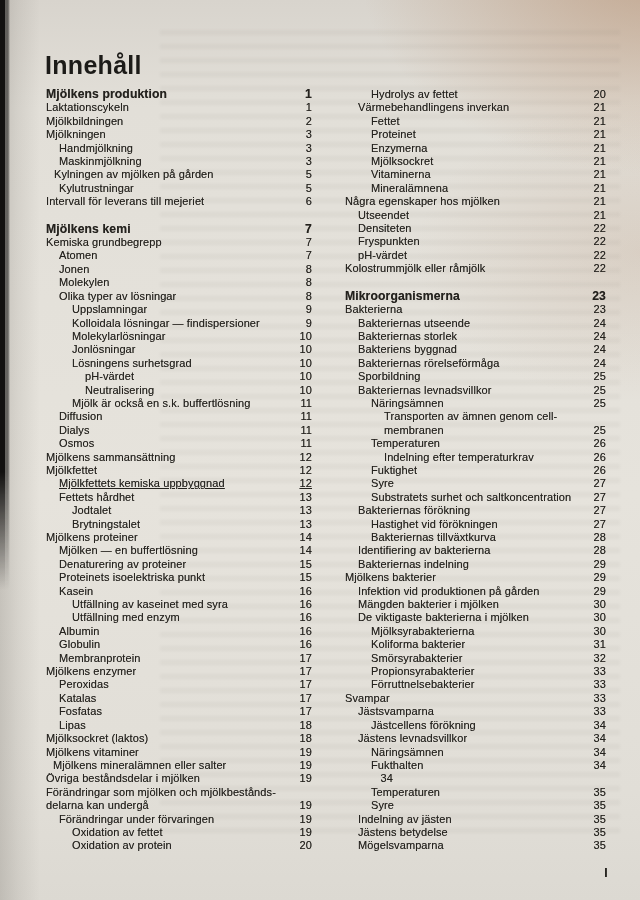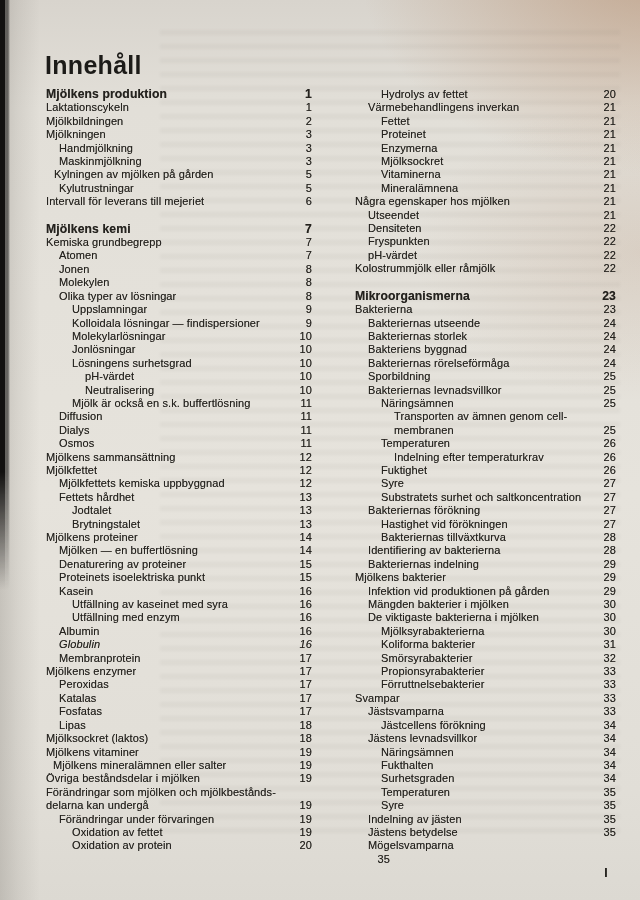--- a/index.html
+++ b/index.html
@@ -23,21 +23,21 @@
     position:absolute;inset:30px 20px 60px 160px;opacity:0.055;filter:blur(1.5px);
     background:repeating-linear-gradient(180deg, #6b655b 0 5px, transparent 5px 14px);
     pointer-events:none;
   }
   .title{
     position:absolute;left:45px;top:34px;
     font-size:25px;font-weight:700;letter-spacing:0.3px;color:#1c1b18;
   }
   .col{position:absolute;top:88px;}
   .col-left{left:46px;width:266px;}
-  .col-right{left:355px;width:261px;}
+  .col-right{left:345px;width:261px;}
   .row{
     display:flex;align-items:baseline;line-height:13.4px;font-size:11px;
     text-shadow:0 0 0.5px rgba(36,34,30,0.55);letter-spacing:0.1px;white-space:nowrap;
   }
   .row .lbl{flex:1 1 auto;overflow:visible;}
   .row .pg{flex:0 0 auto;text-align:right;min-width:22px;}
   .row.bold{font-weight:700;font-size:12.2px;}
   .row.gap{margin-top:14px;}
   .folio{
     position:absolute;left:596px;top:866px;width:20px;text-align:center;
@@ -159,21 +159,21 @@
         <span class="pg">11</span>
       </div>
       <div class="row" style="padding-left: 0px;">
         <span class="lbl">Mjölkens sammansättning</span>
         <span class="pg">12</span>
       </div>
       <div class="row" style="padding-left: 0px;">
         <span class="lbl">Mjölkfettet</span>
         <span class="pg">12</span>
       </div>
-      <div class="row" style="padding-left: 13px;">
+      <div class="row" style="padding-left: 13px; text-decoration: underline;">
         <span class="lbl">Mjölkfettets kemiska uppbyggnad</span>
         <span class="pg">12</span>
       </div>
       <div class="row" style="padding-left: 13px;">
         <span class="lbl">Fettets hårdhet</span>
         <span class="pg">13</span>
       </div>
       <div class="row" style="padding-left: 26px;">
         <span class="lbl">Jodtalet</span>
         <span class="pg">13</span>
@@ -207,21 +207,21 @@
         <span class="pg">16</span>
       </div>
       <div class="row" style="padding-left: 26px;">
         <span class="lbl">Utfällning med enzym</span>
         <span class="pg">16</span>
       </div>
       <div class="row" style="padding-left: 13px;">
         <span class="lbl">Albumin</span>
         <span class="pg">16</span>
       </div>
-      <div class="row" style="padding-left: 13px; font-style: italic;">
+      <div class="row" style="padding-left: 13px;">
         <span class="lbl">Globulin</span>
         <span class="pg">16</span>
       </div>
       <div class="row" style="padding-left: 13px;">
         <span class="lbl">Membranprotein</span>
         <span class="pg">17</span>
       </div>
       <div class="row" style="padding-left: 0px;">
         <span class="lbl">Mjölkens enzymer</span>
         <span class="pg">17</span>
@@ -474,39 +474,38 @@
       </div>
       <div class="row" style="padding-left: 26px;">
         <span class="lbl">Näringsämnen</span>
         <span class="pg">34</span>
       </div>
       <div class="row" style="padding-left: 26px;">
         <span class="lbl">Fukthalten</span>
         <span class="pg">34</span>
       </div>
       <div class="row" style="padding-left: 26px;">
-        <span class="lbl">Surhetsgraden</span>
         <span class="pg">34</span>
       </div>
       <div class="row" style="padding-left: 26px;">
         <span class="lbl">Temperaturen</span>
         <span class="pg">35</span>
       </div>
       <div class="row" style="padding-left: 26px;">
         <span class="lbl">Syre</span>
         <span class="pg">35</span>
       </div>
       <div class="row" style="padding-left: 13px;">
         <span class="lbl">Indelning av jästen</span>
         <span class="pg">35</span>
       </div>
       <div class="row" style="padding-left: 13px;">
         <span class="lbl">Jästens betydelse</span>
         <span class="pg">35</span>
       </div>
-      <div class="row" style="padding-left: 13px; flex-direction: column;">
+      <div class="row" style="padding-left: 13px;">
         <span class="lbl">Mögelsvamparna</span>
         <span class="pg">35</span>
       </div>
     </div>
 
   <div class="folio">I</div>
 </div>
 
 </body></html>

